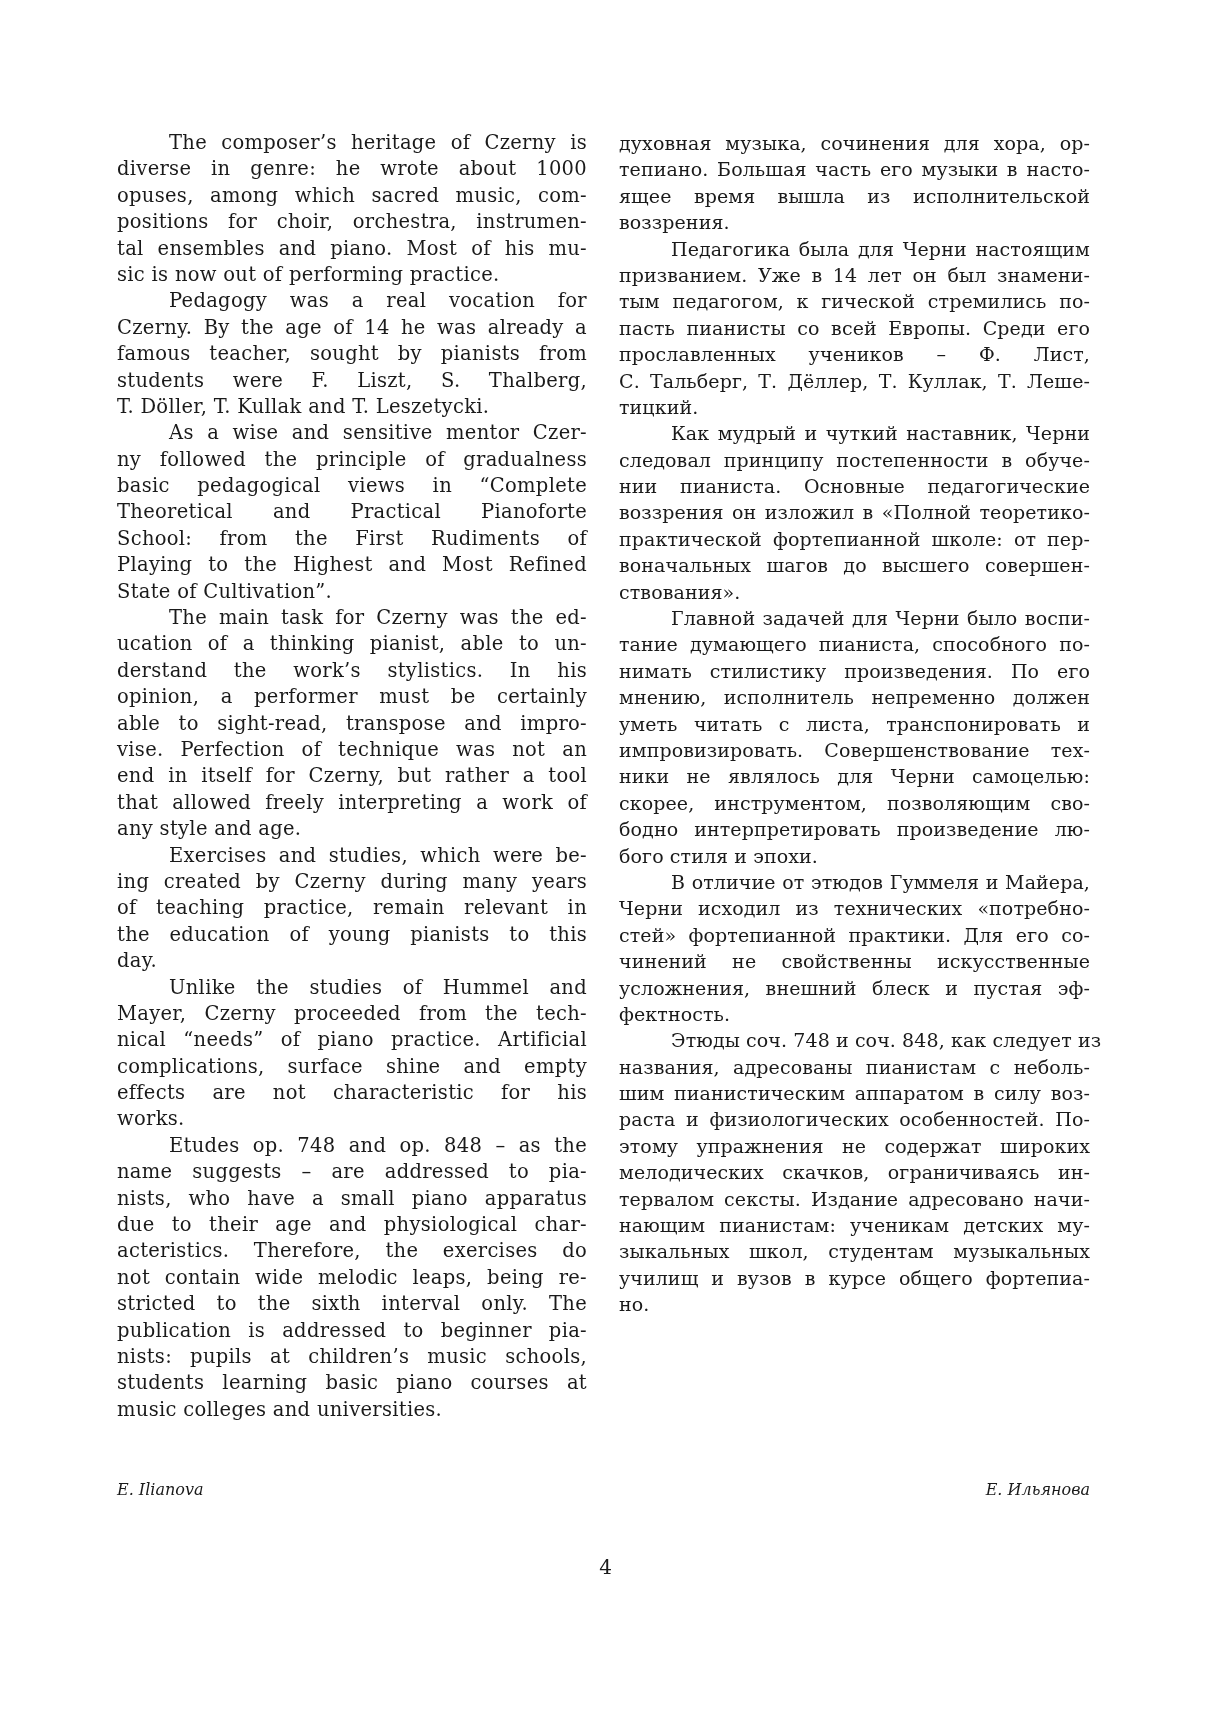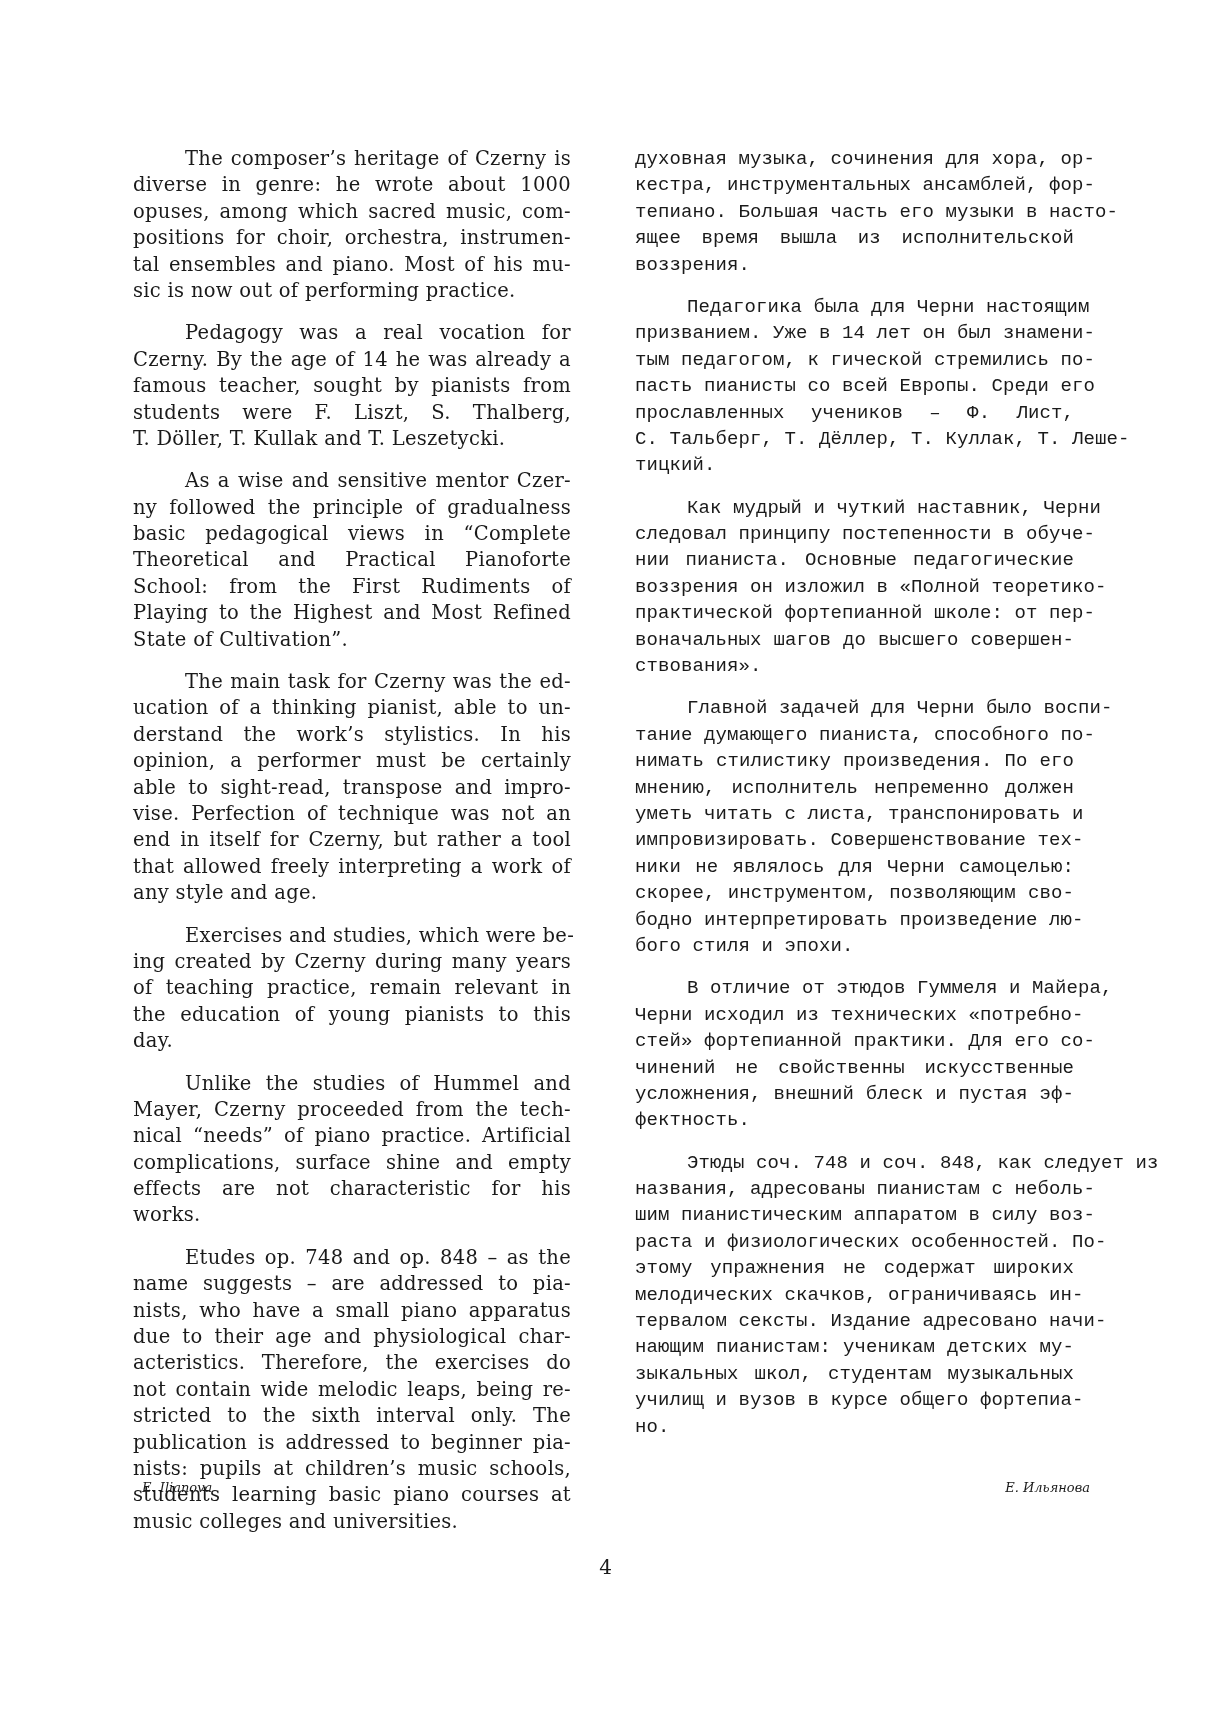--- a/index.html
+++ b/index.html
@@ -1,27 +1,27 @@
 <!DOCTYPE html>
 <html><head>
 <meta charset="utf-8">
 <style>
   html, body { margin: 0; padding: 0; background: #ffffff; }
   body { width: 1211px; height: 1713px; position: relative; overflow: hidden;
          font-family: "DejaVu Serif", "Liberation Serif", serif; color: #1a1a1a; }
   .col { position: absolute; top: 130px; }
   .col-en { left: 117px; width: 470px; }
   .col-ru { left: 619px; width: 471px; }
-  .para { margin: 16px; }
+  .para { margin: 0; }
   .line { display: block; height: 26.4px; line-height: 26.4px; font-size: 19.5px;
           white-space: nowrap; text-align: justify; text-align-last: justify; letter-spacing: 0.3px; }
   .line.first { text-indent: 52px; }
   .line.last { text-align-last: left; }
-  .col-ru .line { font-size: 19px; letter-spacing: 0.1px; font-family: Liberation Mono, monospace; }
-  .sig { position: absolute; top: 1480px; font-style: italic; font-size: 13px; margin-left: 25px; }
+  .col-ru .line { font-size: 19px; letter-spacing: 0.1px; }
+  .sig { position: absolute; top: 1480px; font-style: italic; font-size: 16px; }
   .sig-en { left: 117px; }
   .sig-ru { right: 121px; }
   .page-num { position: absolute; top: 1555px; left: 0; width: 1211px; text-align: center; font-size: 20px; }
 </style>
 </head>
 <body>
 
 <div class="col col-en" id="col-en">
     <div class="para">
       <span class="line first">The composer’s heritage of Czerny is</span>
@@ -83,21 +83,20 @@
       <span class="line">stricted to the sixth interval only. The</span>
       <span class="line">publication is addressed to beginner pia-</span>
       <span class="line">nists: pupils at children’s music schools,</span>
       <span class="line">students learning basic piano courses at</span>
       <span class="line last">music colleges and universities.</span>
     </div>
   </div>
 <div class="col col-ru" id="col-ru">
     <div class="para">
       <span class="line">духовная музыка, сочинения для хора, ор-</span>
-      <span class="line">кестра, инструментальных ансамблей, фор-</span>
       <span class="line">тепиано. Большая часть его музыки в насто-</span>
       <span class="line">ящее время вышла из исполнительской</span>
       <span class="line last">воззрения.</span>
     </div>
     <div class="para">
       <span class="line first">Педагогика была для Черни настоящим</span>
       <span class="line">призванием. Уже в 14 лет он был знамени-</span>
       <span class="line">тым педагогом, к гической стремились по-</span>
       <span class="line">пасть пианисты со всей Европы. Среди его</span>
       <span class="line">прославленных учеников – Ф. Лист,</span>

